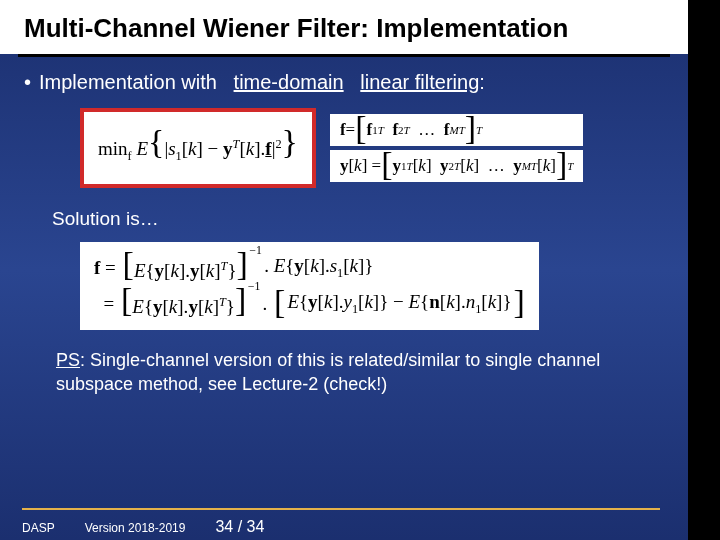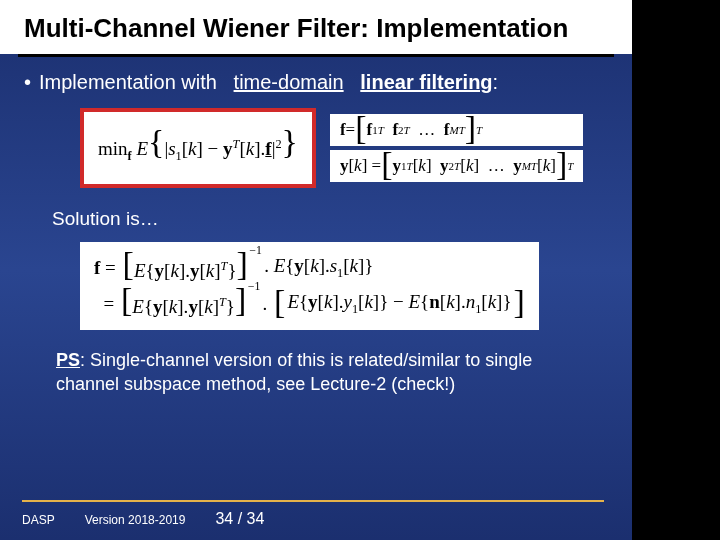--- a/index.html
+++ b/index.html
@@ -3,21 +3,21 @@
 <meta charset="utf-8">
 <style>
   * { box-sizing: border-box; margin: 0; padding: 0; }
   html, body { width: 720px; height: 540px; overflow: hidden; }
   body {
     background: #000;
     font-family: Arial, Helvetica, sans-serif;
   }
   .slide {
     position: relative;
-    width: 632px;
+    width: 688px;
     height: 540px;
     background: linear-gradient(180deg, #1b2f6f 0%, #2a4590 50%, #1b2f6f 100%);
   }
   .title-area {
     background: #fff;
     padding: 14px 20px 10px 24px;
   }
   .title-area h1 {
     font-size: 26px;
     font-weight: bold;
@@ -94,31 +94,31 @@
     padding: 4px 0;
   }
   .bigbracket {
     font-size: 34px;
     line-height: 0.7;
     position: relative;
     top: -2px;
   }
   .sup { font-size: 0.65em; vertical-align: super; }
   .sub { font-size: 0.65em; vertical-align: sub; }
-  .bold { font-weight: bold; text-align: right; }
+  .bold { font-weight: normal; text-align: right; }
   .ps-block {
     font-size: 18px;
     color: #fff;
     margin: 10px 20px 0 32px;
     line-height: 1.35;
   }
   .footer {
     position: absolute;
     left: 0; right: 6px; bottom: 0;
-    padding: 0 22px 12px 22px;
+    padding: 0 22px 4px 22px;
   }
   .footer-rule {
     height: 2px;
     background: #e5b24a;
     margin-bottom: 8px;
   }
   .footer-row {
     display: flex;
     align-items: baseline;
     color: #fff;

